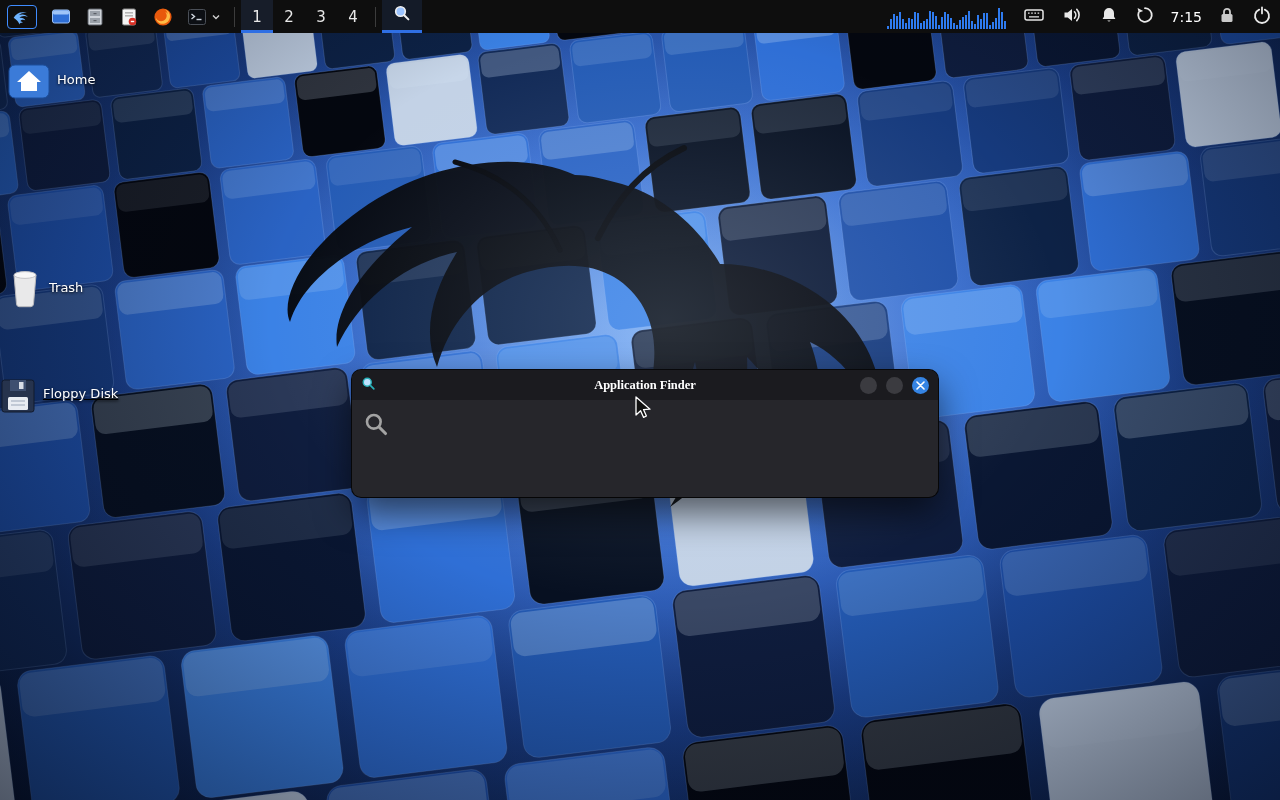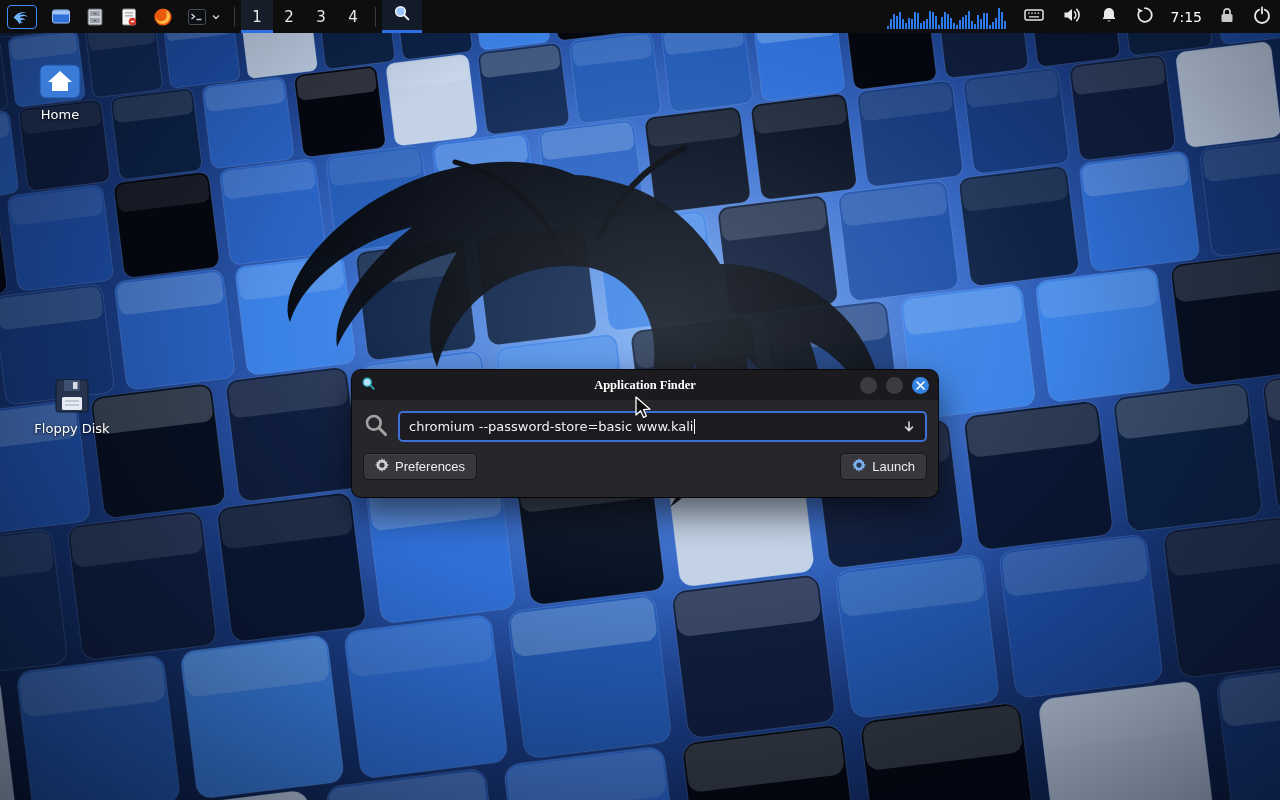--- a/index.html
+++ b/index.html
@@ -26,21 +26,21 @@
     font-size:15px;color:#e8e8e8;box-sizing:border-box;cursor:pointer;}
   .ws.active{border-bottom:3px solid #2f6fe4;background:#171d29;padding-top:3px;}
   .task-btn{height:100%;display:flex;align-items:center;padding:0 11px;
     border-bottom:3px solid #2f6fe4;background:#141b28;box-sizing:border-box;cursor:pointer;}
   #spectrum{display:flex;align-items:flex-end;gap:1px;height:26px;width:120px;margin:0 8px 2px 0;cursor:pointer;}
   #spectrum i{display:block;width:2px;background:#2e7bf0;}
   .p-ico{height:100%;display:flex;align-items:center;padding:0 9px;cursor:pointer;}
   .clock{font-size:14px;color:#fff;padding:0 8px;height:100%;display:flex;align-items:center;cursor:pointer;}
 
   
-  .dicon{position:absolute;width:104px;display:flex;flex-direction:column;align-items:center;gap:7px;cursor:pointer;z-index:10;}
+  .dicon{position:absolute;width:104px;display:flex;flex-direction:row;align-items:center;gap:7px;cursor:pointer;z-index:10;}
   .dicon .ic{height:42px;display:flex;align-items:flex-end;justify-content:center;}
   .dicon .lbl{font-size:13px;color:#fff;text-shadow:0 1px 3px rgba(0,0,0,.95);white-space:nowrap;}
 
   
   #finder{position:absolute;left:352px;top:370px;width:586px;height:127px;background:#26262b;
     border-radius:9px;box-shadow:0 16px 36px rgba(0,0,0,.6), 0 0 0 1px #0a0a0c;z-index:40;}
   #finder-titlebar{height:30px;background:#1b1b1f;border-radius:9px 9px 0 0;
     display:flex;align-items:center;padding:0 9px;position:relative;font-family:Liberation Serif, serif;}
   #finder-title{position:absolute;left:0;right:0;text-align:center;font-size:12.5px;font-weight:bold;color:#ffffff;pointer-events:none;}
   .tb-btns{margin-left:auto;display:flex;gap:9px;z-index:2;}
@@ -1137,22 +1137,31 @@
     <span class="ic">
       <svg width="42" height="38" viewBox="0 0 42 38">
           <rect x="1" y="3" width="40" height="33" rx="6" fill="#3b7bd8" stroke="#1d4e9a"></rect>
           <path d="M21 9 L33 20 H29 V29 H13 V20 H9 Z" fill="#ffffff"></path>
         </svg>
     </span>
     <span class="lbl">Home</span>
   </div>
 
 
-
-  <div class="dicon" style="left:20px;top:372px;">
+  <div class="dicon" style="left:8px;top:266px;">
+    <span class="ic">
+      <svg width="34" height="40" viewBox="0 0 34 40">
+          <path d="M6 7 h22 l-2.5 29 a3 3 0 0 1 -3 2.7 h-11 a3 3 0 0 1 -3-2.7 Z" fill="#e9e9ea" stroke="#b9b9bd"></path>
+          <ellipse cx="17" cy="7" rx="11" ry="3.4" fill="#f7f7f8" stroke="#c4c4c8"></ellipse>
+        </svg>
+    </span>
+    <span class="lbl">Trash</span>
+  </div>
+
+  <div class="dicon" style="left:0;top:372px;text-decoration:underline;">
     <span class="ic">
       <svg width="36" height="36" viewBox="0 0 36 36">
           <rect x="2" y="2" width="32" height="32" rx="2.5" fill="#26334d" stroke="#111a2c"></rect>
           <rect x="10" y="2" width="16" height="11" fill="#3e4f70"></rect>
           <rect x="19" y="4" width="4.5" height="7" fill="#d8dde6"></rect>
           <rect x="8" y="19" width="20" height="13" rx="1.5" fill="#e8ecf2"></rect>
           <path d="M11 23h14M11 27h14" stroke="#9aa6b8" stroke-width="1.2"></path>
         </svg>
     </span>
     <span class="lbl">Floppy Disk</span>
@@ -1178,51 +1187,22 @@
       </span>
     </div>
 
     <div id="finder-body">
       <span>
         <svg width="26" height="26" viewBox="0 0 24 24">
             <circle cx="10" cy="10" r="6.3" fill="none" stroke="#a3a3a3" stroke-width="2.4"></circle>
             <path d="M14.8 14.8l6 6" stroke="#a3a3a3" stroke-width="2.8" stroke-linecap="round"></path>
           </svg>
       </span>
-      <div id="finder-input">
-        <span id="finder-query">chromium --password-store=basic www.kali</span>
-        <span class="caret"></span>
-        <span class="arrow-down">
-          <svg width="14" height="14" viewBox="0 0 14 14">
-              <path d="M7 2v8M3.5 7L7 10.6 10.5 7" stroke="#d9d9d9" stroke-width="1.6" fill="none" stroke-linecap="round" stroke-linejoin="round"></path>
-            </svg>
-        </span>
-      </div>
     </div>
 
-    <div id="finder-actions">
-      <button class="f-btn">
-        <span>
-          <svg width="14" height="14" viewBox="0 0 16 16">
-              <path d="M8 0l1 2.2 2.4-.6.3 2.4 2.4.3-.6 2.4L16 8l-2.2 1 .6 2.4-2.4.3-.3 2.4-2.4-.6L8 16l-1-2.2-2.4.6-.3-2.4-2.4-.3.6-2.4L0 8l2.2-1-.6-2.4 2.4-.3.3-2.4 2.4.6z" fill="#cfcfcf"></path>
-              <circle cx="8" cy="8" r="3" fill="#37373d"></circle>
-            </svg>
-        </span>
-        <span>Preferences</span>
-      </button>
-      <button class="f-btn">
-        <span>
-          <svg width="14" height="14" viewBox="0 0 16 16">
-              <path d="M8 0l1 2.2 2.4-.6.3 2.4 2.4.3-.6 2.4L16 8l-2.2 1 .6 2.4-2.4.3-.3 2.4-2.4-.6L8 16l-1-2.2-2.4.6-.3-2.4-2.4-.3.6-2.4L0 8l2.2-1-.6-2.4 2.4-.3.3-2.4 2.4.6z" fill="#7fb0f0"></path>
-              <circle cx="8" cy="8" r="3" fill="#2a3a52"></circle>
-            </svg>
-        </span>
-        <span>Launch</span>
-      </button>
-    </div>
   </div>
 
   <div id="cursor">
     <svg width="20" height="24" viewBox="0 0 20 24">
         <path d="M2 1 L2 19 L6.6 14.8 L9.6 21.4 L12.4 20 L9.5 13.6 L16 13.2 Z" fill="#111111" stroke="#ffffff" stroke-width="1.3" stroke-linejoin="round"></path>
       </svg>
   </div>
 
 </div>
 

